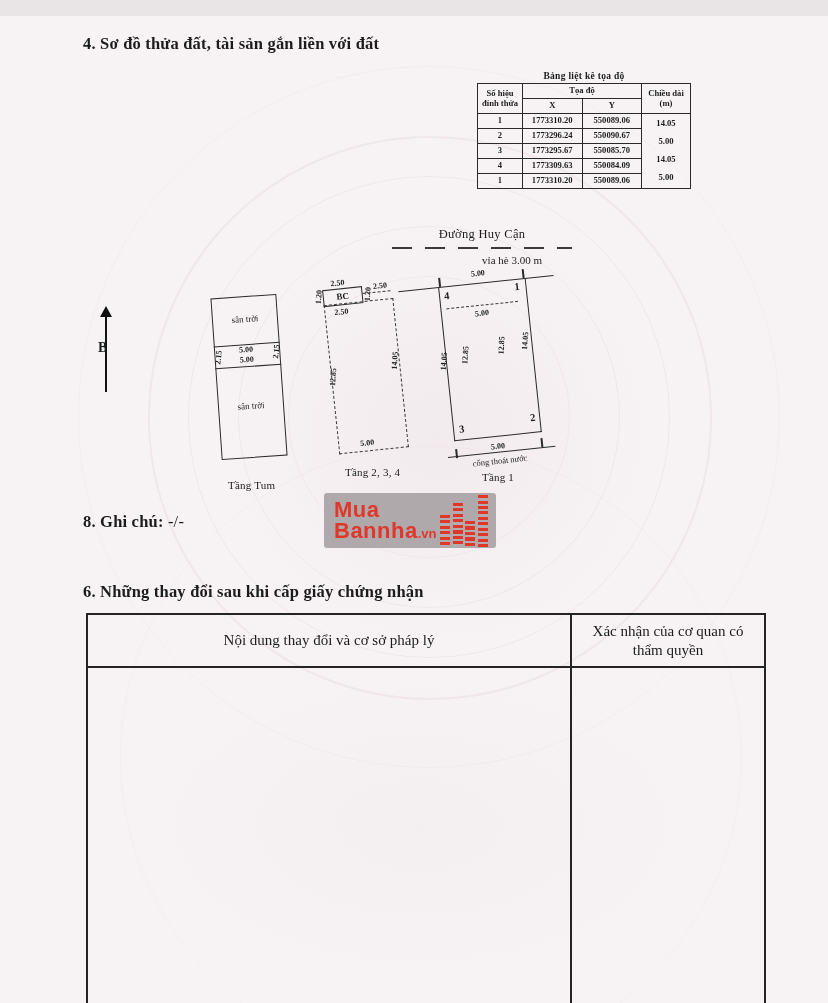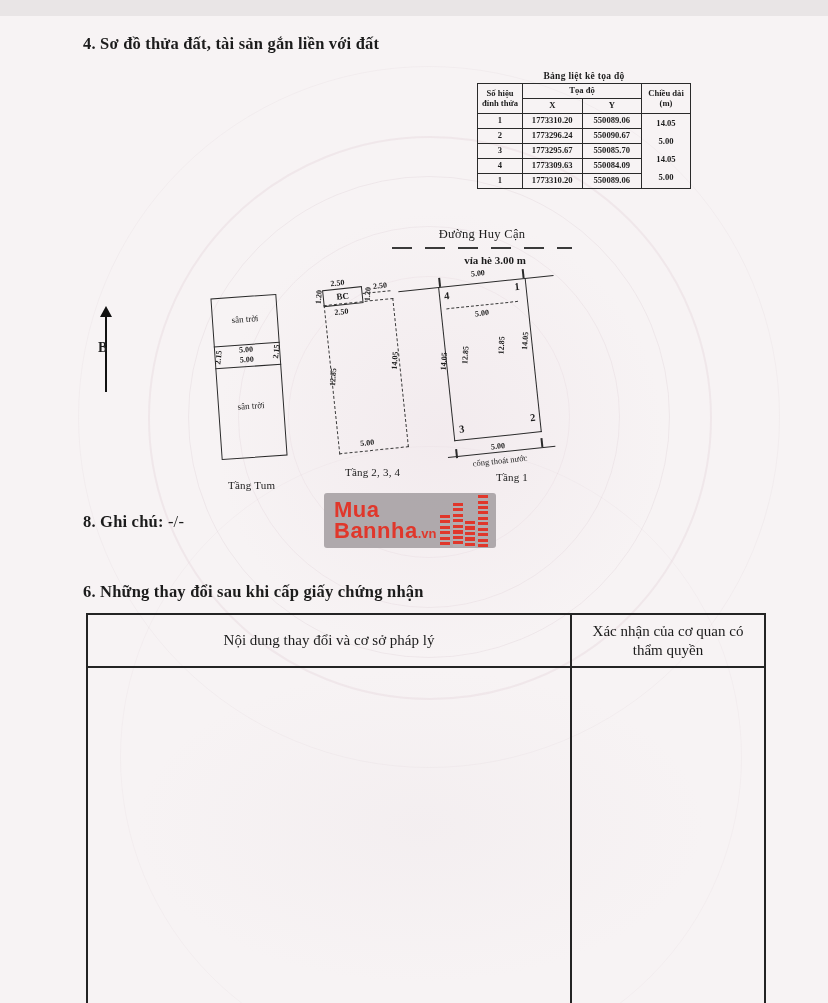--- a/index.html
+++ b/index.html
@@ -24,21 +24,21 @@
   .len-stack{display:flex;flex-direction:column;justify-content:space-around;height:72px;}
   .north{position:absolute;left:96px;top:292px;width:20px;height:86px;}
   .north .shaft{position:absolute;left:9px;top:6px;width:2px;height:78px;background:#111;}
   .north .head{position:absolute;left:4px;top:-2px;width:0;height:0;
     border-left:6px solid transparent;border-right:6px solid transparent;border-bottom:11px solid #111;}
   .north .blabel{position:absolute;left:2px;top:32px;font-weight:bold;font-size:14px;}
   .street-name{position:absolute;left:402px;top:211px;width:160px;text-align:center;
     font-size:12.5px;letter-spacing:.3px;}
   .street-dash{position:absolute;left:392px;top:231px;width:180px;height:2px;
     background:repeating-linear-gradient(90deg,#3a3a3a 0 20px,transparent 20px 33px);}
-  .sidewalk{position:absolute;left:420px;top:238px;width:150px;text-align:center;font-size:11px;font-weight:bold;}
+  .sidewalk{position:absolute;left:392px;top:238px;width:150px;text-align:right;font-size:11px;}
   .dim{position:absolute;font-size:8px;font-weight:bold;white-space:nowrap;}
   .dim.vrot{transform:rotate(-80deg);transform-origin:center;}
   .vertex{position:absolute;font-weight:bold;font-size:10.5px;}
   .tick{position:absolute;width:1.5px;height:9px;background:#2a2a2a;}
   
   .f1{position:absolute;left:436px;top:244px;width:110px;height:200px;transform:rotate(-6deg);}
   .f1 .streetline{position:absolute;left:-30px;right:-16px;top:22px;height:0;border-top:1.6px solid #2a2a2a;}
   .f1 .rect{position:absolute;left:10px;top:22px;width:86px;height:154px;border:1.5px solid #2a2a2a;border-top:none;}
   .f1 .dash-top{position:absolute;left:16px;top:44px;width:72px;border-top:1.3px dashed #3a3a3a;}
   .f1 .drainline{position:absolute;left:2px;top:192px;width:108px;border-top:1.5px solid #2a2a2a;}
@@ -165,21 +165,21 @@
     <span class="dim vrot" style="left:58px;top:82px;">12.85</span>
     <span class="dim vrot" style="left:82px;top:80px;">14.05</span>
     <span class="vertex" style="left:16px;top:160px;">3</span>
     <span class="vertex" style="left:88px;top:156px;">2</span>
     <span class="dim" style="left:46px;top:182px;">5.00</span>
     <div class="tick" style="left:10px;top:185px;"></div>
     <div class="tick" style="left:96px;top:183px;"></div>
     <div class="drainline"></div>
     <span class="drain-label" style="left:26px;top:196px;">cống thoát nước</span>
   </div>
-  <div class="floor-caption" style="left:496px;top:455px;">Tầng 1</div>
+  <div class="floor-caption" style="left:482px;top:455px;">Tầng 1</div>
 
   <div class="f234">
     <span class="dim" style="left:15px;top:2px;">2.50</span>
     <span class="dim vrot" style="left:-5px;top:14px;">1.20</span>
     <div class="bc-box">BC</div>
     <span class="dim vrot" style="left:44px;top:16px;">1.20</span>
     <span class="dim" style="left:57px;top:9px;">2.50</span>
     <span class="dim" style="left:16px;top:31px;">2.50</span>
     <div class="step"></div>
     <div class="rect"></div>

